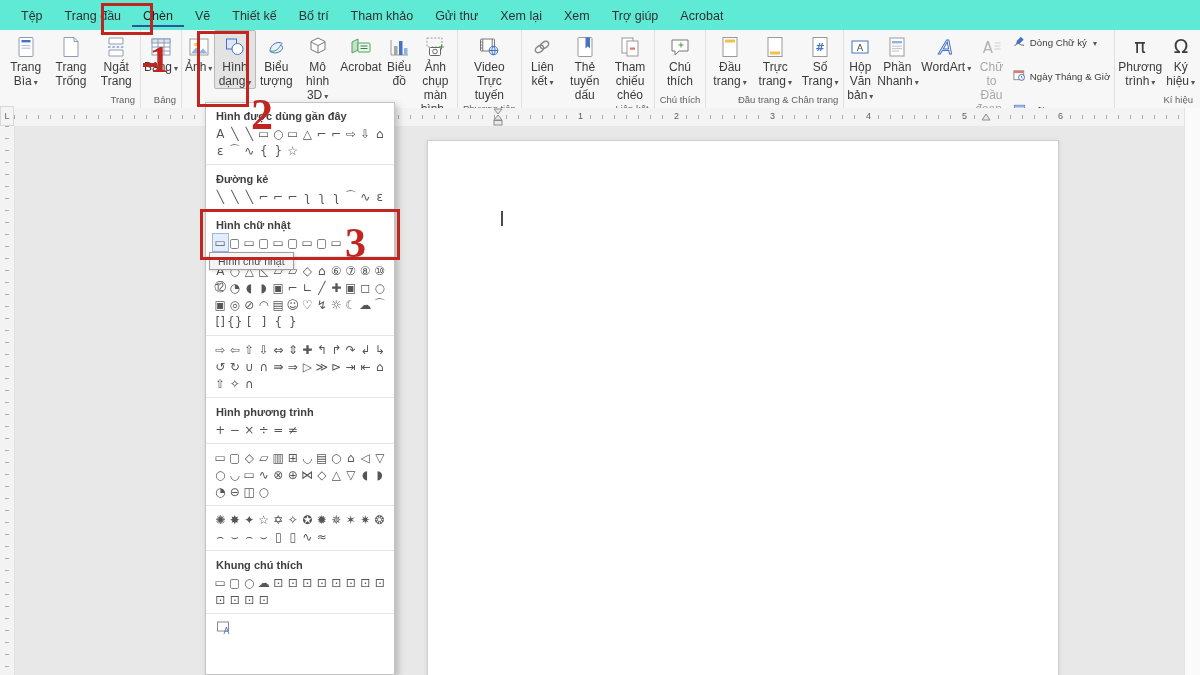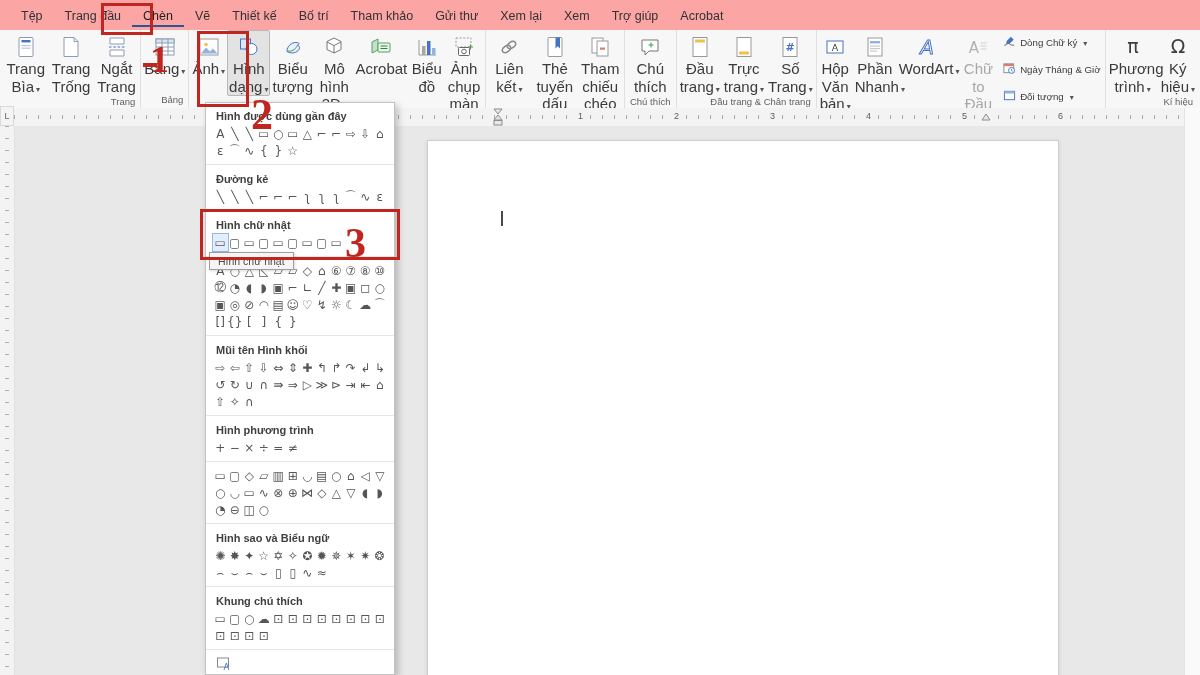--- a/index.html
+++ b/index.html
@@ -5,39 +5,39 @@
   html,body{margin:0;padding:0;}
   body{
     position:relative;width:1200px;height:675px;overflow:hidden;
     background:#ffffff;
     font-family:"Liberation Sans","DejaVu Sans",sans-serif;
     -webkit-font-smoothing:antialiased;
   }
   svg text{font-family:"DejaVu Sans",sans-serif;}
 
   
-  .menubar{position:absolute;left:0;top:0;right:0;height:30px;background:#fca5a5;
+  .menubar{position:absolute;left:0;top:0;right:0;height:30px;background:#5eead4;
     display:flex;align-items:center;padding-left:10px;}
   .menu-tab{padding:6px 11px 4px;font-size:12.5px;color:#323232;cursor:default;white-space:nowrap;}
   .menu-tab.active{border-bottom:2.5px solid #2b579a;padding-bottom:1.5px;color:#1f1f1f;}
 
   
   .ribbon{position:absolute;left:0;top:30px;right:0;height:78px;background:#f7f7f7;
     border-bottom:1px solid #dadada;display:flex;align-items:stretch;padding:0 2px;}
   .rgroup{display:flex;flex-direction:column;border-right:1px solid #e0e0e0;padding:0 1px;}
   .rbtns{flex:1;display:flex;align-items:flex-start;justify-content:center;}
   .rgroup-label{height:15px;line-height:14px;text-align:right;font-size:9.5px;color:#605f5f;white-space:nowrap;padding:0 4px;}
   .rbtn{display:flex;flex-direction:column;align-items:center;background:none;border:none;
     padding:3px 2px 0;margin:0;font:inherit;color:#3b3b3b;cursor:default;}
   .rbtn .icon{height:27px;display:flex;align-items:center;justify-content:center;}
-  .lblwrap{display:block;max-width:56px;font-size:15px;line-height:1.18;color:#3b3b3b;}
+  .lblwrap{display:block;max-width:56px;font-size:12px;line-height:1.18;color:#3b3b3b;}
   .caret::after{content:"▾";font-size:8px;color:#555;margin-left:2px;}
   .rbtn.pressed{background:#e3e3e3;border:1px solid #b8b8b8;border-radius:2px;padding:2px 1px 0;}
   .rbtn.disabled .lblwrap{color:#a8a8a8;}
-  .vstack{display:flex;flex-direction:column;justify-content:flex-start;padding-top:4px;gap:10px;}
+  .vstack{display:flex;flex-direction:column;justify-content:flex-start;padding-top:4px;gap:17px;}
   .sbtn{display:flex;align-items:center;gap:4px;background:none;border:none;font:inherit;
     font-size:9.7px;color:#3b3b3b;padding:1px 3px;white-space:nowrap;cursor:default;}
 
   
   .tabsel{position:absolute;left:0;top:106px;width:14px;height:20px;background:#f4f4f4;
     border:1px solid #d9d9d9;box-sizing:border-box;font-size:9px;color:#666;
     display:flex;align-items:center;justify-content:center;}
   .hruler{position:absolute;left:14px;top:108px;right:16px;height:18px;background:#f3f3f3;}
   .hruler .ticks{position:absolute;left:0;right:0;top:7px;height:4px;
     background-image:repeating-linear-gradient(to right,#a9a9a9 0 1px,transparent 1px 12px);}
@@ -221,20 +221,37 @@
               <rect x="6.5" y="12.5" width="11" height="8" rx="1" fill="#fff" stroke="#666"></rect>
               <circle cx="12" cy="16.5" r="2.3" fill="none" stroke="#666"></circle>
             </svg>
           </span>
         <span class="lblwrap"><span>Ảnh chụp màn hình</span><span class="caret"></span></span>
       </button>
     </div>
     <div class="rgroup-label"></div>
   </div>
 
+  <div class="rgroup">
+    <div class="rbtns">
+      <button class="rbtn">
+        <span class="icon">
+            <svg width="26" height="24" viewBox="0 0 24 24">
+              <rect x="3.5" y="4" width="14" height="12" rx="1" fill="#fff" stroke="#777"></rect>
+              <path d="M5.8 4v12M15.2 4v12" stroke="#777"></path>
+              <path d="M5.8 7h-2.3M5.8 10h-2.3M5.8 13h-2.3" stroke="#777"></path>
+              <circle cx="16.5" cy="15.5" r="4.3" fill="#eaf1fb" stroke="#4472c4"></circle>
+              <path d="M12.2 15.5h8.6M16.5 11.2a7 7 0 010 8.6M16.5 11.2a7 7 0 000 8.6" stroke="#4472c4" fill="none"></path>
+            </svg>
+          </span>
+        <span class="lblwrap" style="max-width:62px"><span>Video Trực tuyến</span></span>
+      </button>
+    </div>
+    <div class="rgroup-label">Phương tiện</div>
+  </div>
 
   <div class="rgroup">
     <div class="rbtns">
       <button class="rbtn">
         <span class="icon">
             <svg width="24" height="24" viewBox="0 0 24 24">
               <g stroke="#8a8a8a" fill="none" stroke-width="1.6">
                 <ellipse cx="9.5" cy="14" rx="4.6" ry="3" transform="rotate(-35 9.5 14)"></ellipse>
                 <ellipse cx="14.5" cy="10" rx="4.6" ry="3" transform="rotate(-35 14.5 10)"></ellipse>
               </g>
@@ -542,21 +559,20 @@
           <span class="mcell">[]</span>
           <span class="mcell">{}</span>
           <span class="mcell">[</span>
           <span class="mcell">]</span>
           <span class="mcell">{</span>
           <span class="mcell">}</span>
         </div>
       </div>
       <div class="mdiv"></div>
       <div>
-        <div class="msec-title">Mũi tên Hình khối</div>
         <div class="mrow">
           <span class="mcell">⇨</span>
           <span class="mcell">⇦</span>
           <span class="mcell">⇧</span>
           <span class="mcell">⇩</span>
           <span class="mcell">⇔</span>
           <span class="mcell">⇕</span>
           <span class="mcell">✚</span>
           <span class="mcell">↰</span>
           <span class="mcell">↱</span>
@@ -628,21 +644,20 @@
         </div>
         <div class="mrow">
           <span class="mcell">◔</span>
           <span class="mcell">⊖</span>
           <span class="mcell">◫</span>
           <span class="mcell">○</span>
         </div>
       </div>
       <div class="mdiv"></div>
       <div>
-        <div class="msec-title">Hình sao và Biểu ngữ</div>
         <div class="mrow">
           <span class="mcell">✺</span>
           <span class="mcell">✸</span>
           <span class="mcell">✦</span>
           <span class="mcell">☆</span>
           <span class="mcell">✡</span>
           <span class="mcell">✧</span>
           <span class="mcell">✪</span>
           <span class="mcell">✹</span>
           <span class="mcell">✵</span>

